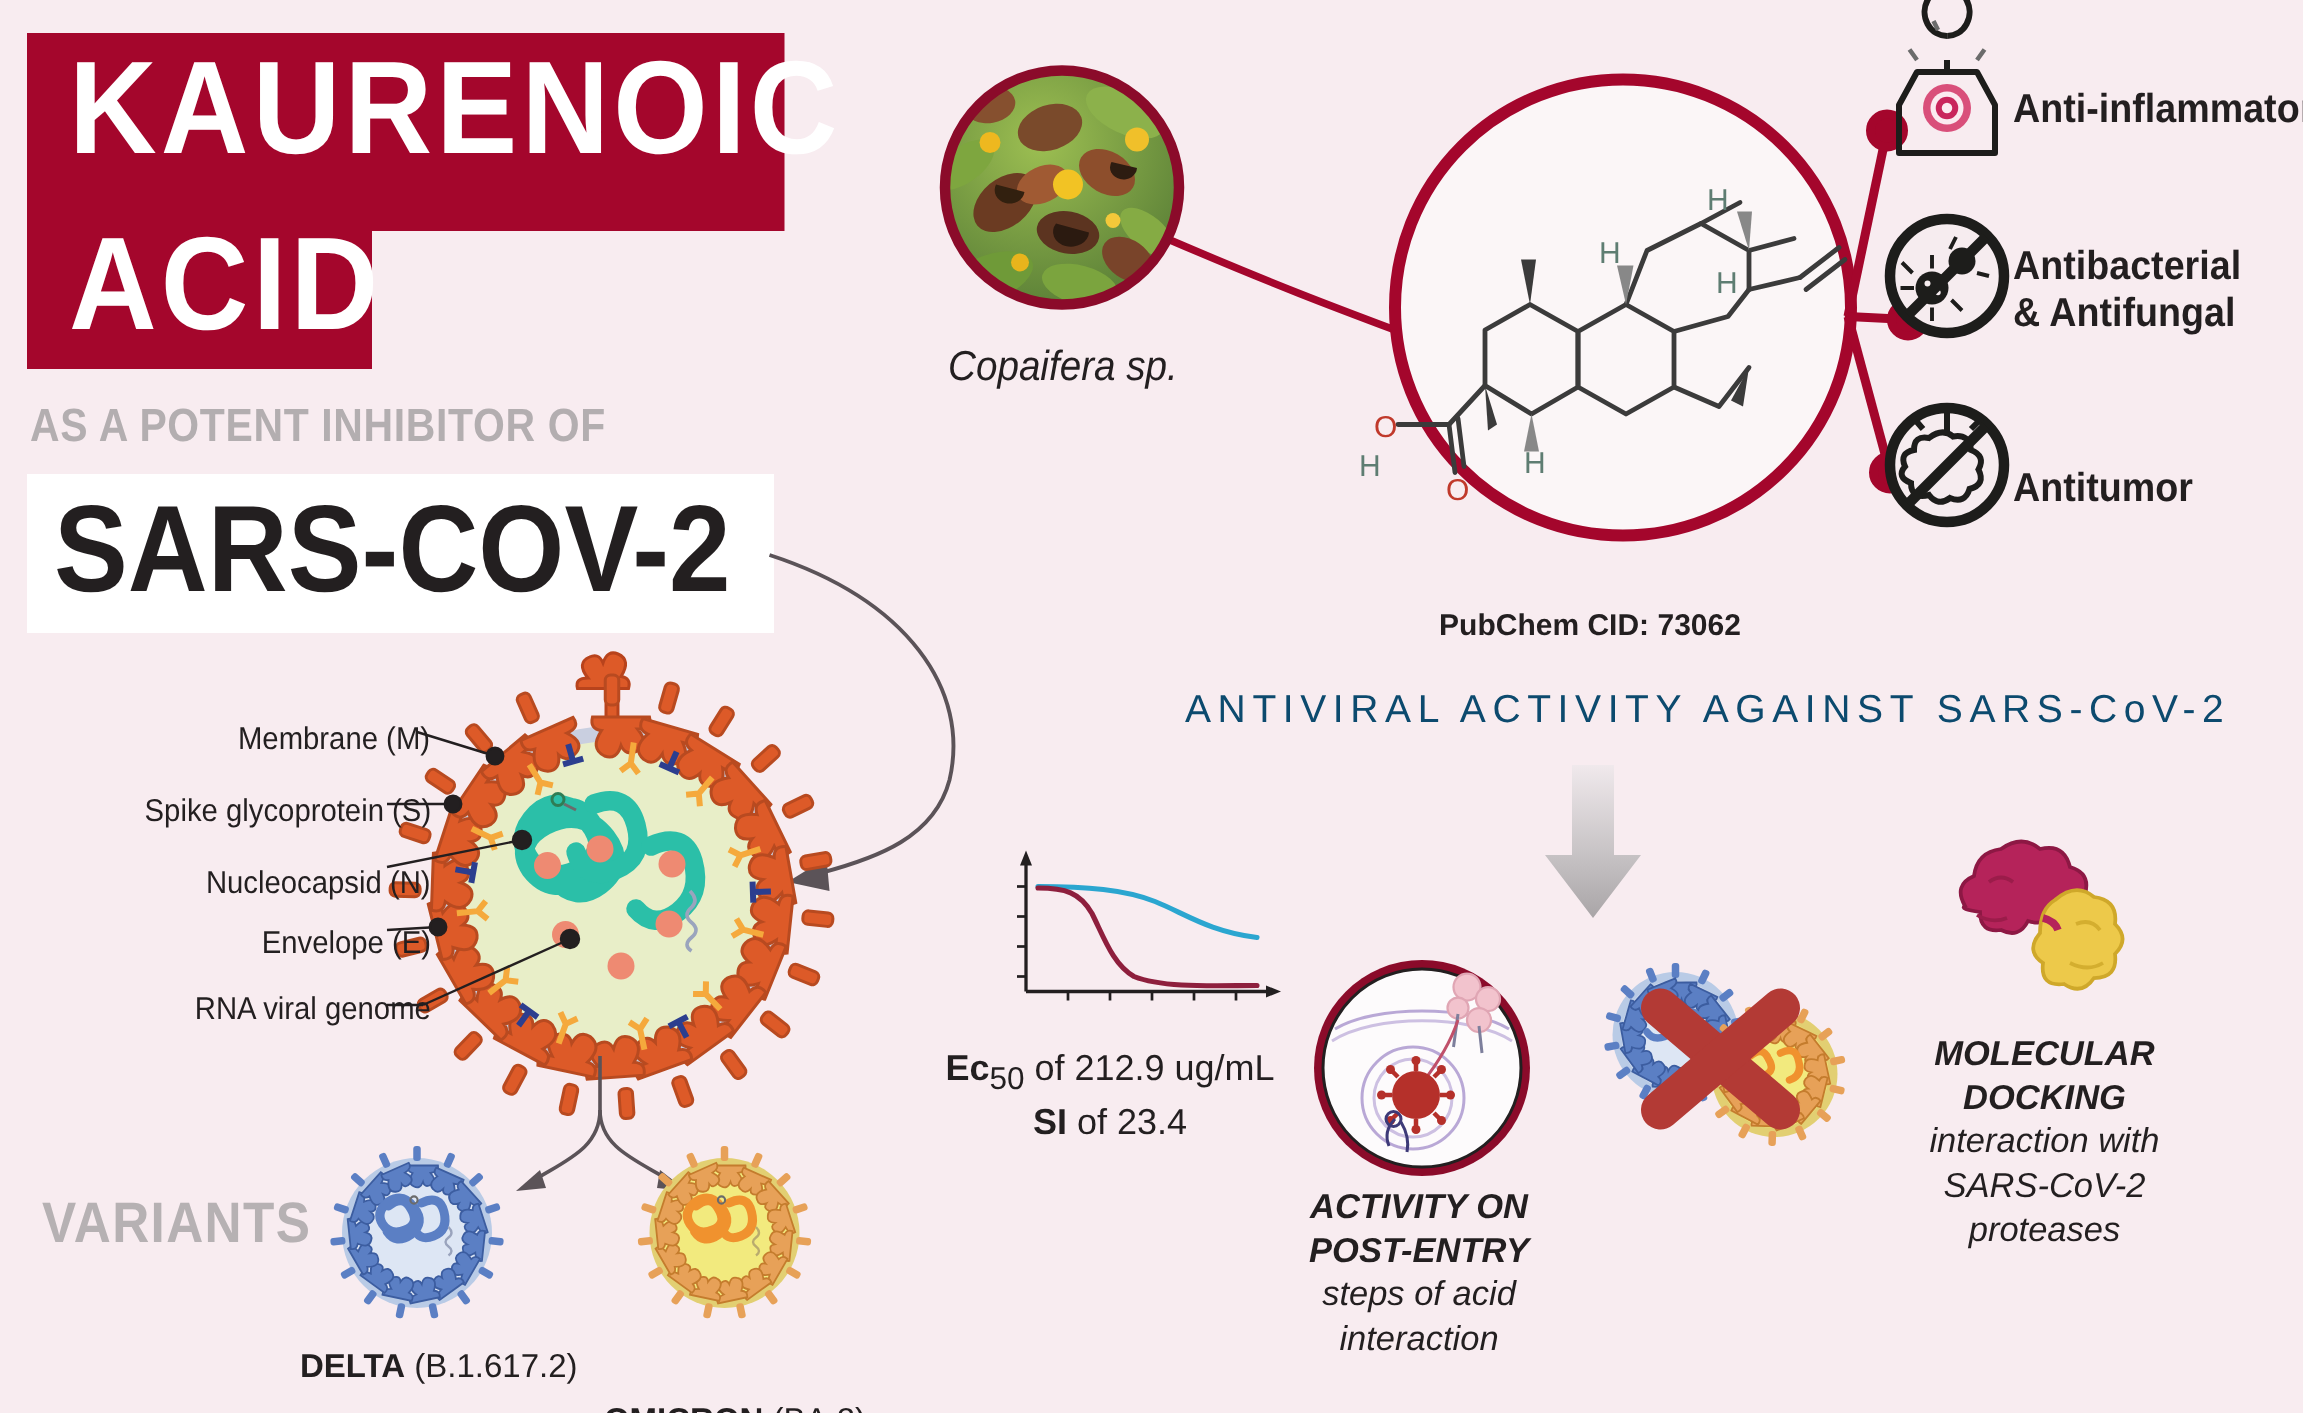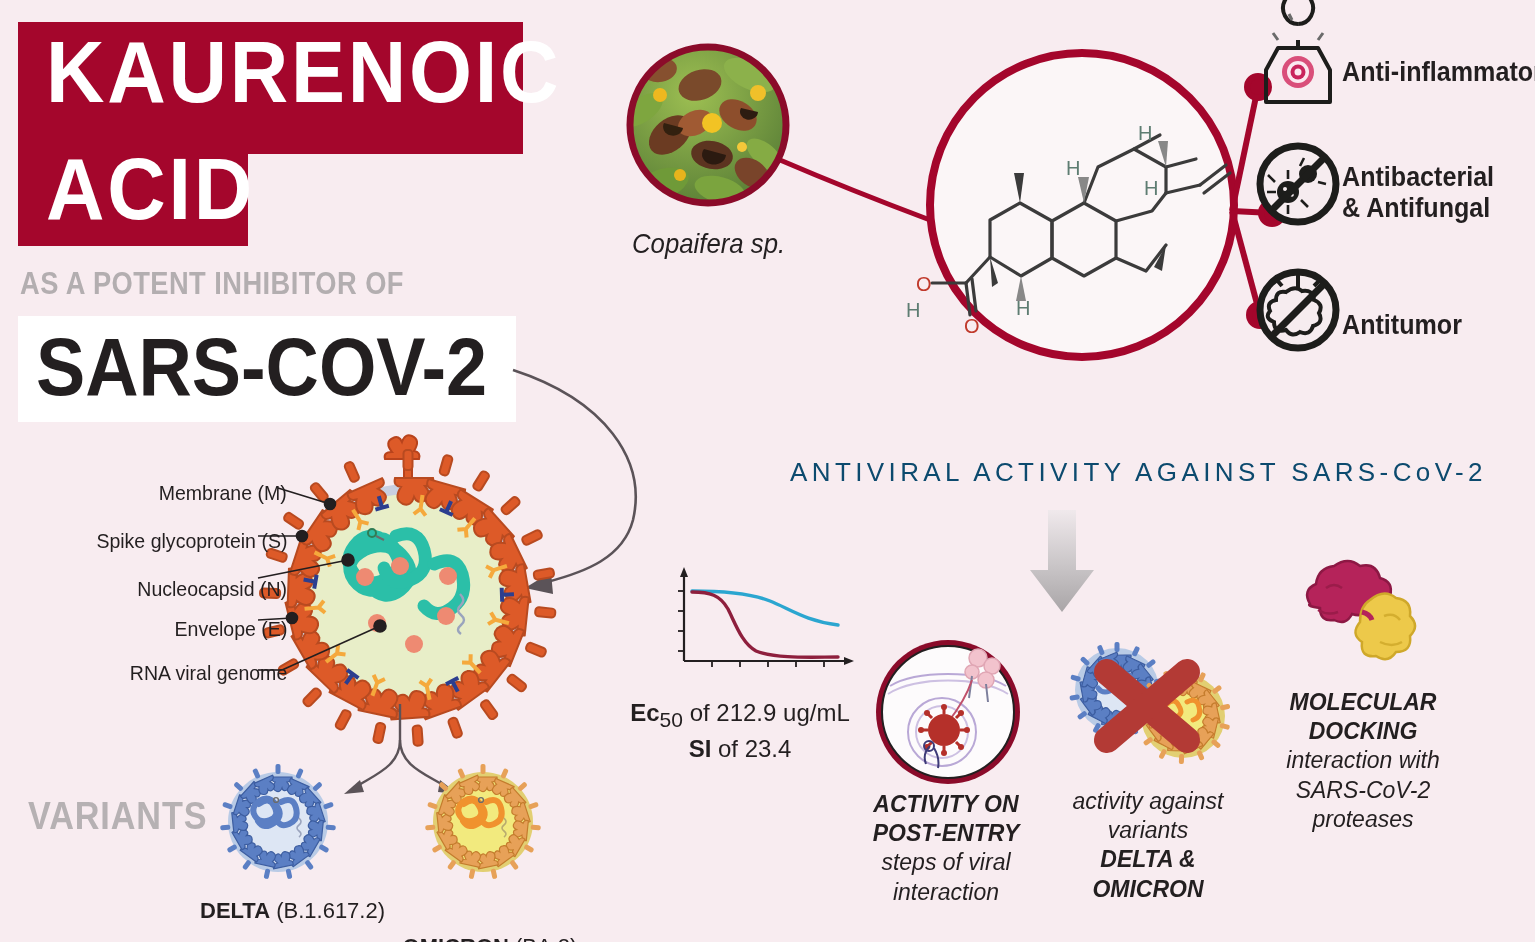--- a/index.html
+++ b/index.html
@@ -259,20 +259,21 @@
       <text x="538" y="125" fill="#5e7d72">H</text>
       <text x="466" y="160" fill="#5e7d72">H</text>
       <text x="544" y="180" fill="#5e7d72">H</text>
       <text x="416" y="300" fill="#5e7d72">H</text>
       <text x="316" y="276" fill="#c0392b">O</text>
       <text x="306" y="302" fill="#5e7d72">H</text>
       <text x="364" y="318" fill="#c0392b">O</text>
     </g>
   </svg>
 
+  <div class="abs" id="mol-cid">PubChem CID: 73062</div>
 
   <div class="abs" id="copaifera-label">Copaifera sp.</div>
 
   <svg class="abs" style="left:1252px; top:14px;" width="92" height="340" viewBox="0 0 92 340">
 
     <g>
       <path d="M46,10 a15,16 0 1,1 0.1,0 M46,26 L46,32 M26,34 L14,56 L14,88 L78,88 L78,56 L66,34 Z" fill="none" stroke="#1d1d1b" stroke-width="4" stroke-linejoin="round"></path>
       <circle cx="46" cy="58" r="16" fill="#d94f7a"></circle>
       <circle cx="46" cy="58" r="11" fill="#fbeaf0"></circle>
       <circle cx="46" cy="58" r="7.5" fill="#c9255c"></circle>
@@ -598,21 +599,21 @@
           <circle cx="55" cy="111" r="3"></circle>
       </g>
     </g>
     <path d="M58,110 q-8,8 -4,18 M62,112 q6,10 4,20" stroke="#3d3a78" stroke-width="2" fill="none"></path>
     <circle cx="57" cy="110" r="5" fill="none" stroke="#3d3a78" stroke-width="2"></circle>
   </svg>
 
   <div class="abs res-cap" id="res-1">
     <div><b>ACTIVITY ON</b></div>
     <div><b>POST-ENTRY</b></div>
-    <div>steps of viral</div>
+    <div>steps of acid</div>
     <div>interaction</div>
   </div>
 
   <svg class="abs" style="left:1055px; top:630px;" width="190" height="150" viewBox="0 0 190 150">
 
     <g>
       <circle cx="62" cy="60" r="42" fill="#b9cbe6"></circle>
       <circle cx="62" cy="60" r="36" fill="#dde6f4"></circle>
       <g>
         <use href="#dspike" transform="translate(62,22) rotate(180)"></use>
@@ -654,25 +655,20 @@
       </g>
       <path d="M112,74 q8,-7 12,2 q5,8 -3,11 q-8,3 -12,-3 M132,72 q10,-5 12,5 q3,10 -6,13" fill="none" stroke="#f0922e" stroke-width="5" stroke-linecap="round"></path>
     </g>
 
     <g stroke="#b33a35" stroke-width="26" stroke-linecap="round">
       <line x1="52" y1="42" x2="132" y2="110"></line>
       <line x1="132" y1="42" x2="52" y2="110"></line>
     </g>
   </svg>
 
-  <div class="abs res-cap" id="res-2">
-    <div>activity  against</div>
-    <div>variants</div>
-    <div><b>DELTA &amp; OMICRON</b></div>
-  </div>
 
   <svg class="abs" style="left:1288px; top:560px;" width="160" height="110" viewBox="0 0 160 110">
     <path d="M22,44 q-8,-14 6,-20 q2,-16 18,-18 q14,-10 26,0 q16,-4 20,12 q14,4 10,18
              q-4,14 -20,12 q-6,10 -18,6 q-6,12 -18,6 q-14,2 -14,-12 q-14,-2 -10,-4 Z" fill="#b5235a" stroke="#8d1844" stroke-width="2.5"></path>
     <path d="M38,28 q8,-6 16,0 M30,50 q10,6 20,2" stroke="#9b1c4a" stroke-width="2.5" fill="none"></path>
     <path d="M82,40 q14,-12 26,-2 q16,2 14,18 q10,10 0,20 q2,16 -14,16 q-8,12 -20,4
              q-16,2 -14,-14 q-12,-8 -2,-20 q0,-16 10,-22 Z" fill="#edc94a" stroke="#cfa82a" stroke-width="2.5"></path>
     <path d="M96,56 q10,-4 16,4 M92,82 q12,6 22,0" stroke="#d4ae2f" stroke-width="2.5" fill="none"></path>
     <path d="M74,52 q8,2 10,8" stroke="#b5235a" stroke-width="5" fill="none"></path>
   </svg>

